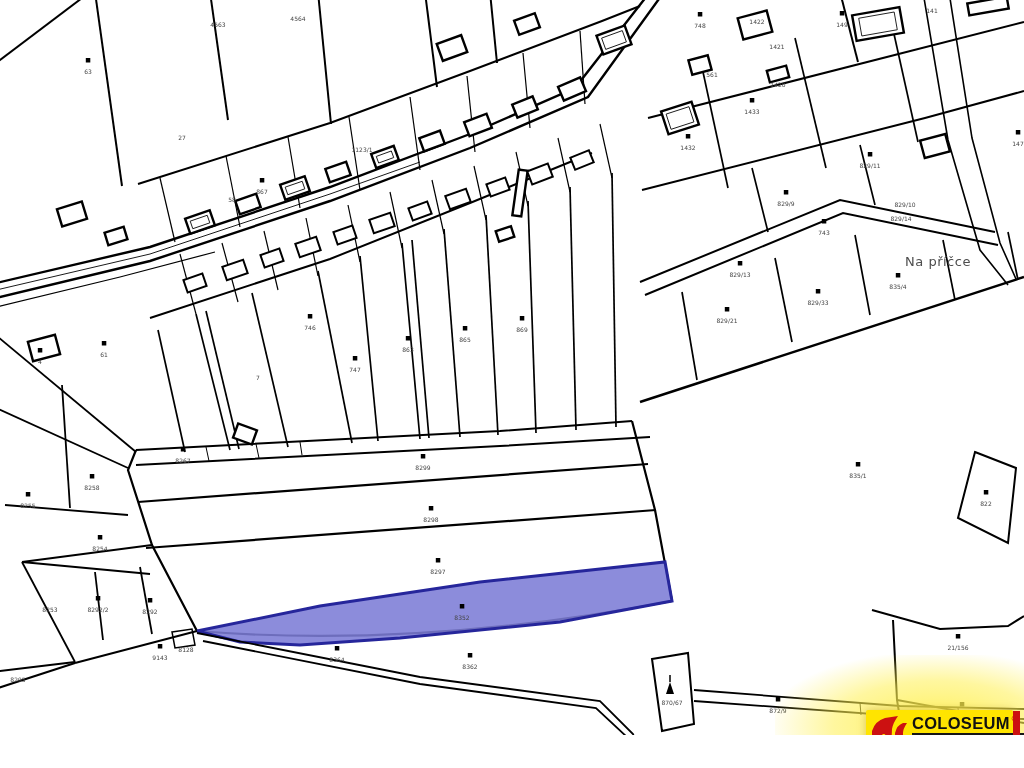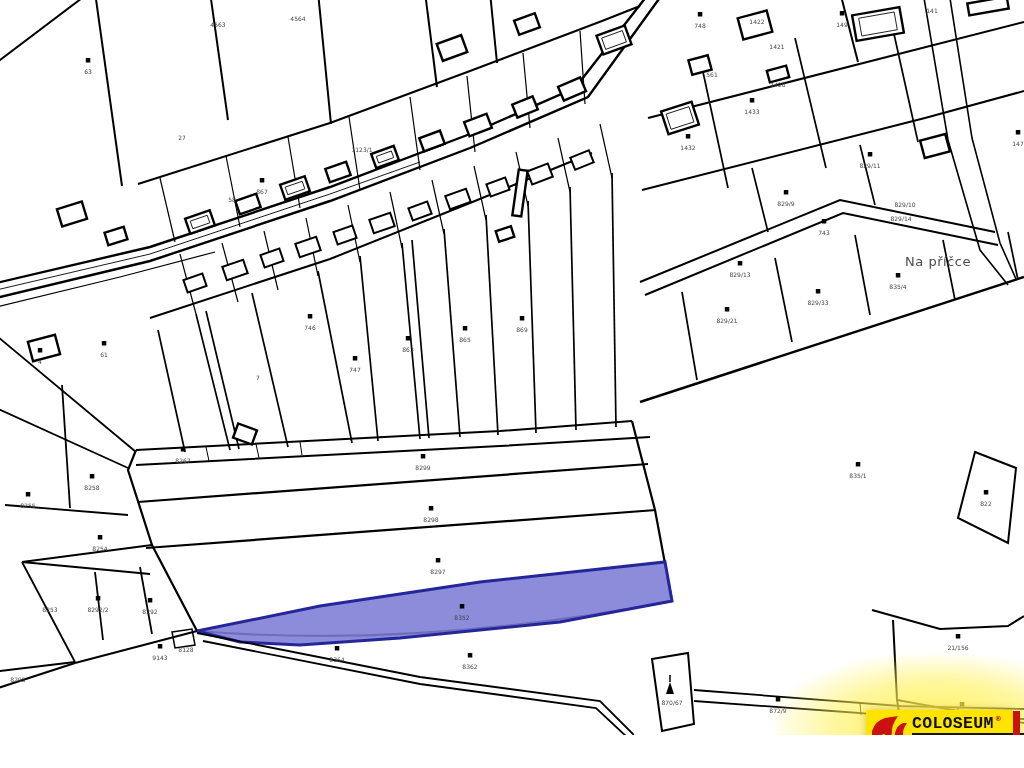--- a/index.html
+++ b/index.html
@@ -11,21 +11,21 @@
   .logo-glow{position:absolute;left:775px;top:655px;width:260px;height:115px;
      background:radial-gradient(ellipse at 62% 62%, rgba(255,240,80,.95) 0%, rgba(255,240,80,.55) 45%, rgba(255,240,80,0) 75%);
      pointer-events:none;}
   .logo{position:absolute;left:866px;top:710px;width:147px;height:47px;background:#ffe400;
      display:flex;align-items:center;padding:1px 3px;box-sizing:border-box;border-radius:2px;
      box-shadow:0 0 8px rgba(150,110,0,.35);}
   .logo-redbar{position:absolute;left:1013px;top:711px;width:7px;height:45px;background:#cc1111;}
   .logo-text{display:flex;flex-direction:column;margin-left:3px;flex:1;}
   .brand-row{display:flex;align-items:flex-start;border-bottom:2px solid #151515;padding-bottom:1px;}
   .brand{font-weight:bold;font-size:16.5px;color:#111;letter-spacing:.3px;line-height:17px;
-     font-family:Liberation Mono, monospace;}
+     font-family:Liberation Sans, sans-serif;}
   .reg{font-size:7px;color:#b01010;font-weight:bold;margin-left:1px;line-height:8px;}
   .subtitle{font-weight:bold;font-size:14px;color:#111;letter-spacing:2.1px;margin-top:1px;
      font-family:"Liberation Sans",sans-serif;}
   .watermark{position:absolute;left:858px;top:735px;font-size:25px;font-weight:bold;
      color:rgba(233,116,22,.55);letter-spacing:.5px;z-index:5;pointer-events:none;
      font-family:"Liberation Sans",sans-serif;}
 </style>
 </head>
 <body>
 

